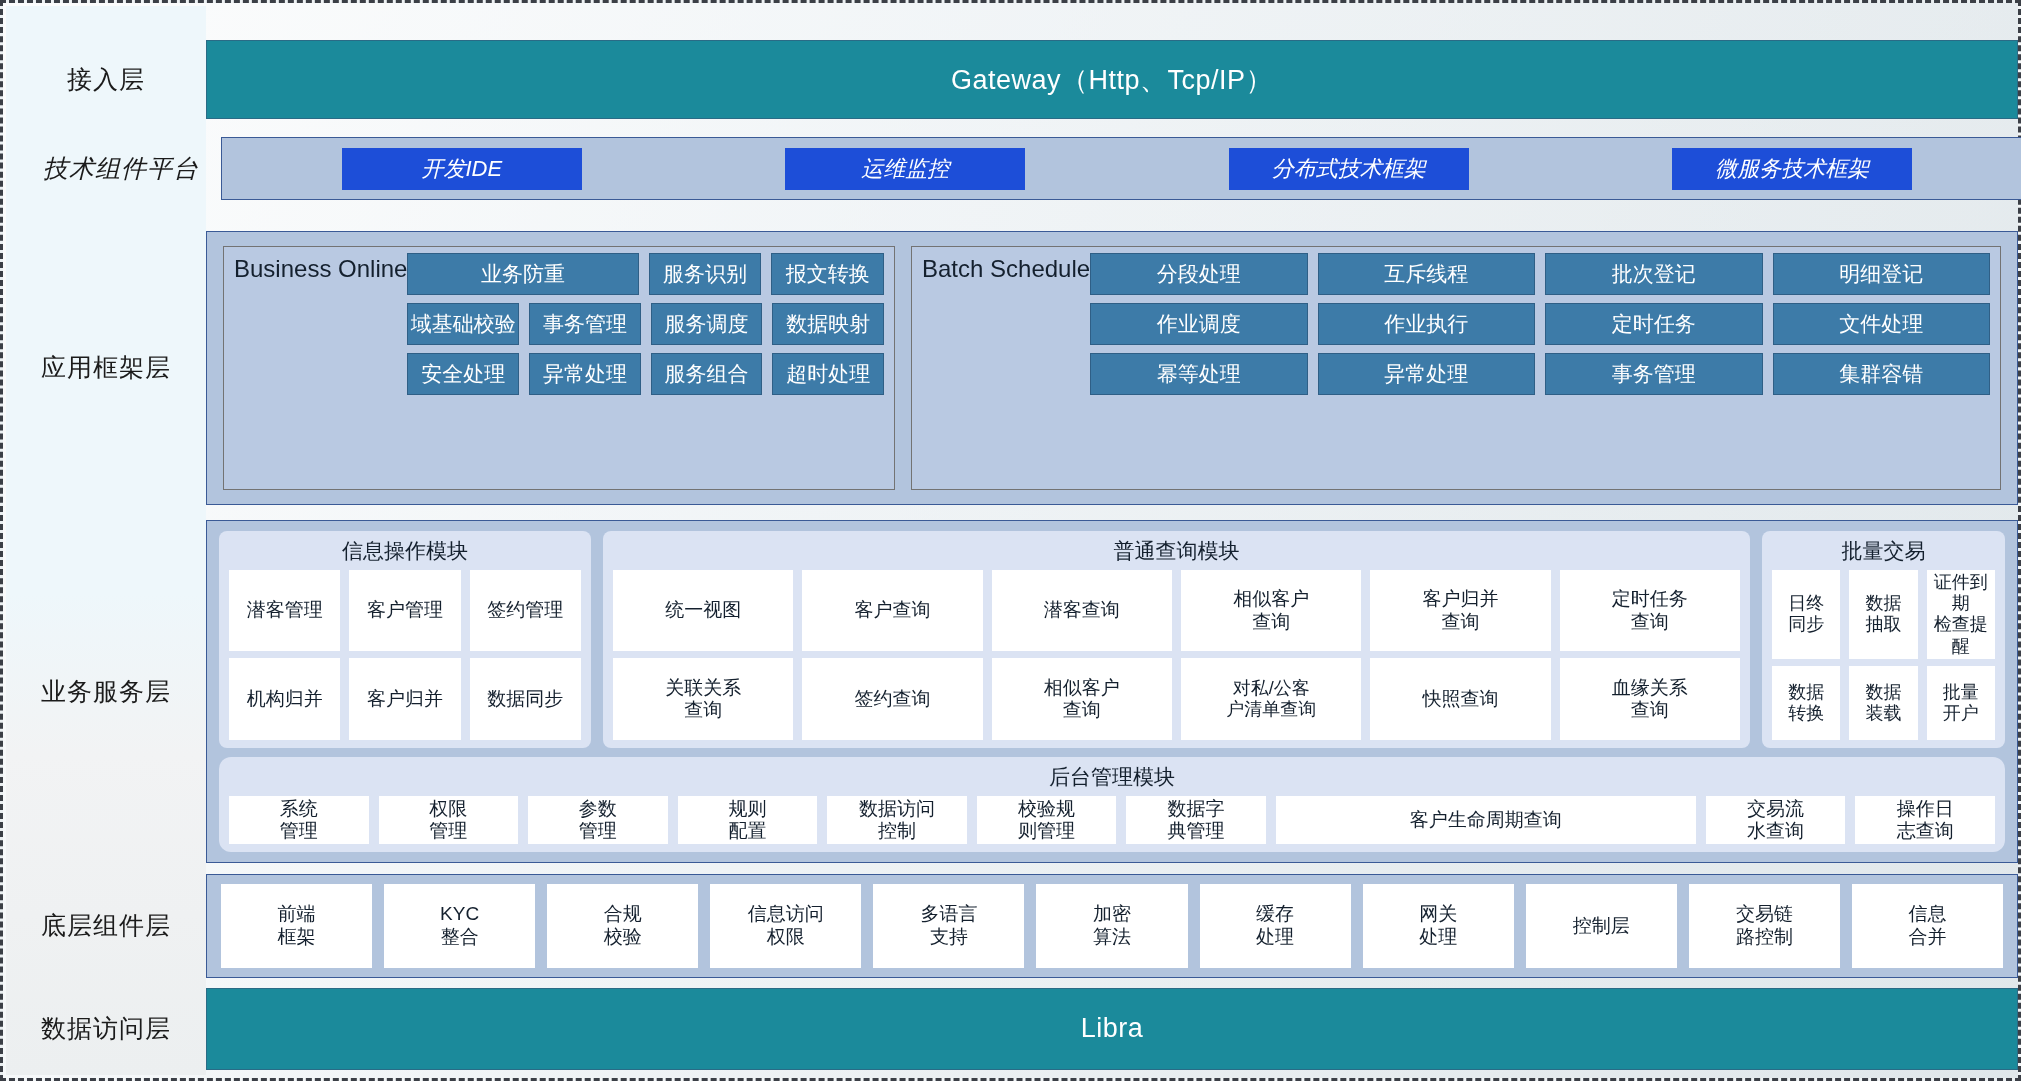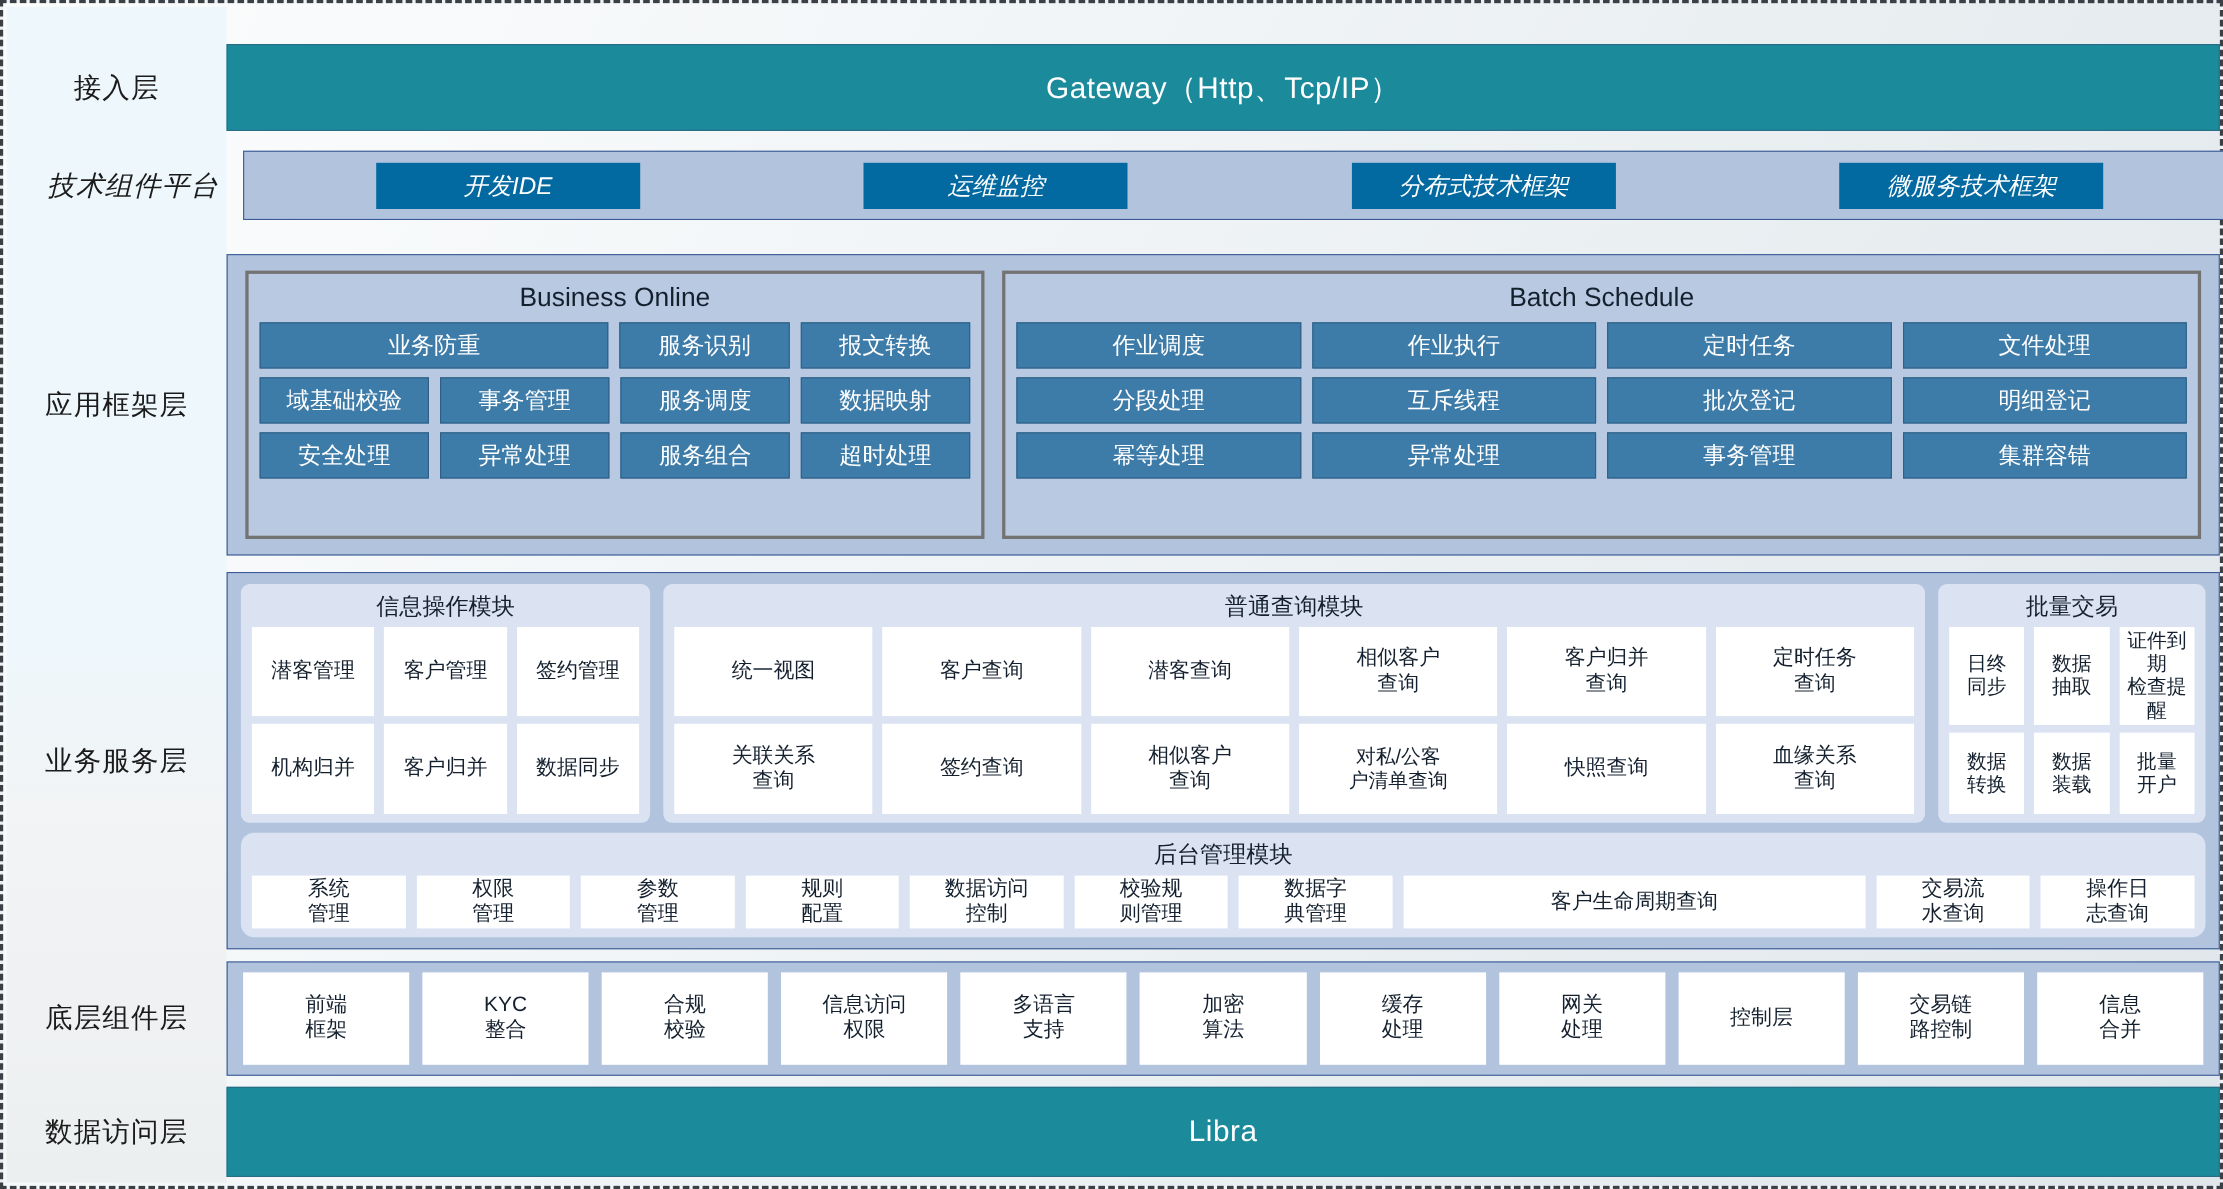--- a/index.html
+++ b/index.html
@@ -53,41 +53,41 @@
 
   
   .tech-band{
     height:100%;
     background:#b2c4dd;
     border:1px solid #3a5a96;
     display:flex; align-items:center; justify-content:space-around;
     padding:0 18px;
   }
   .tech-chip{
-    background:#0369a1;
+    background:#1d4ed8;
     color:#fff;
     font-size:22px;
     height:42px;
     flex:0 0 240px;
     display:flex; align-items:center; justify-content:center;
   }
 
   
   .app-band{
     height:100%;
     background:#b2c4dd;
     border:1px solid #3a5a96;
     display:flex; gap:16px;
     padding:14px 16px;
   }
   .app-group{
     background:#b9c9e2;
-    border:3px solid #737373;
+    border:1px solid #737373;
     padding:6px 10px 10px 10px;
-    display:flex; flex-direction:column;
+    display:flex; flex-direction:row;
   }
   .app-group.online{ flex:0 0 672px; }
   .app-group.batch{ flex:1; }
   .group-title{
     text-align:center;
     font-size:24px; color:#14202e;
     padding:2px 0 8px 0;
     font-family:"Liberation Sans","DejaVu Sans",sans-serif;
   }
   .app-rows{ display:flex; flex-direction:column; gap:8px; flex:1; }
@@ -214,30 +214,30 @@
                 <div class="app-cell">服务组合</div>
                 <div class="app-cell">超时处理</div>
               </div>
             </div>
           </div>
 
           <div class="app-group batch">
             <div class="group-title">Batch Schedule</div>
             <div class="app-rows">
               <div class="app-row">
+                <div class="app-cell">分段处理</div>
+                <div class="app-cell">互斥线程</div>
+                <div class="app-cell">批次登记</div>
+                <div class="app-cell">明细登记</div>
+              </div>
+              <div class="app-row">
                 <div class="app-cell">作业调度</div>
                 <div class="app-cell">作业执行</div>
                 <div class="app-cell">定时任务</div>
                 <div class="app-cell">文件处理</div>
-              </div>
-              <div class="app-row">
-                <div class="app-cell">分段处理</div>
-                <div class="app-cell">互斥线程</div>
-                <div class="app-cell">批次登记</div>
-                <div class="app-cell">明细登记</div>
               </div>
               <div class="app-row">
                 <div class="app-cell">幂等处理</div>
                 <div class="app-cell">异常处理</div>
                 <div class="app-cell">事务管理</div>
                 <div class="app-cell">集群容错</div>
               </div>
             </div>
           </div>
 

